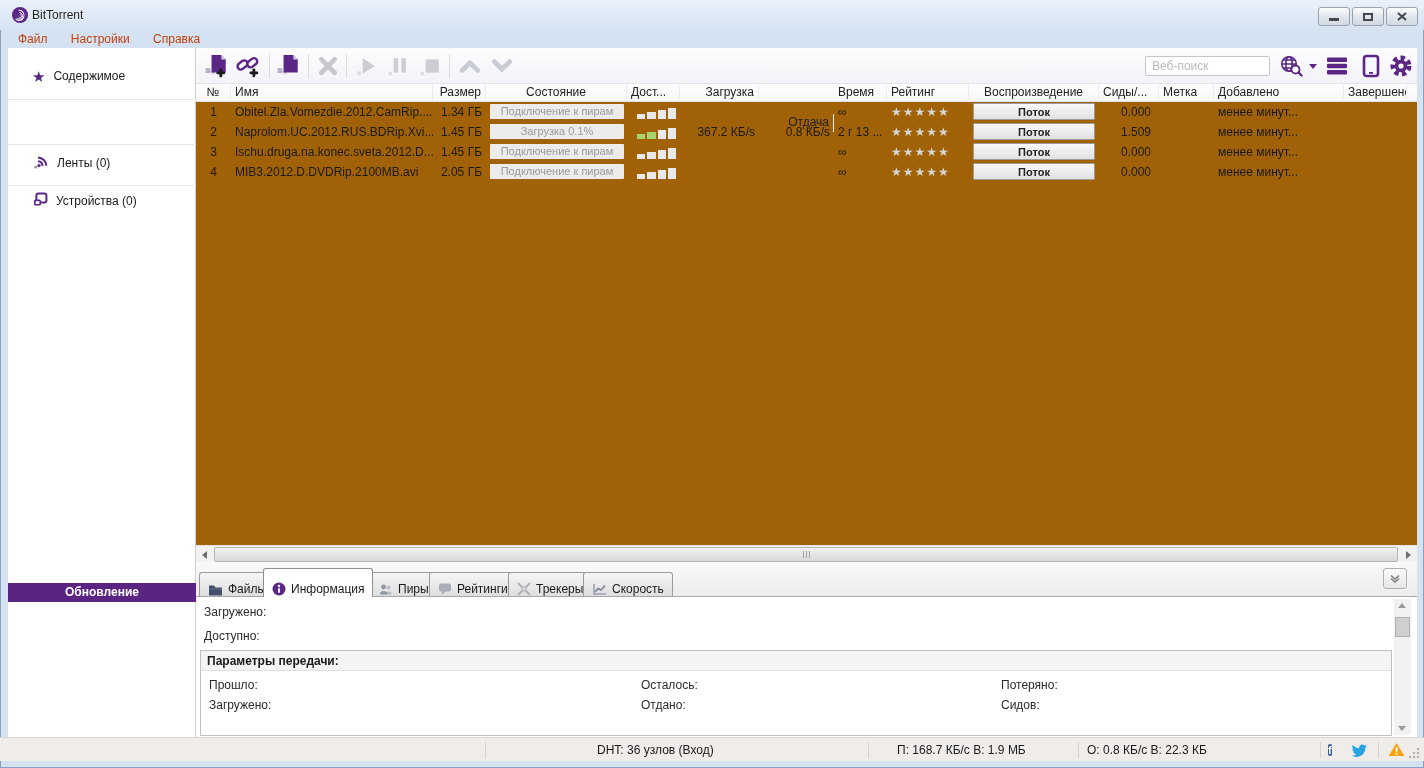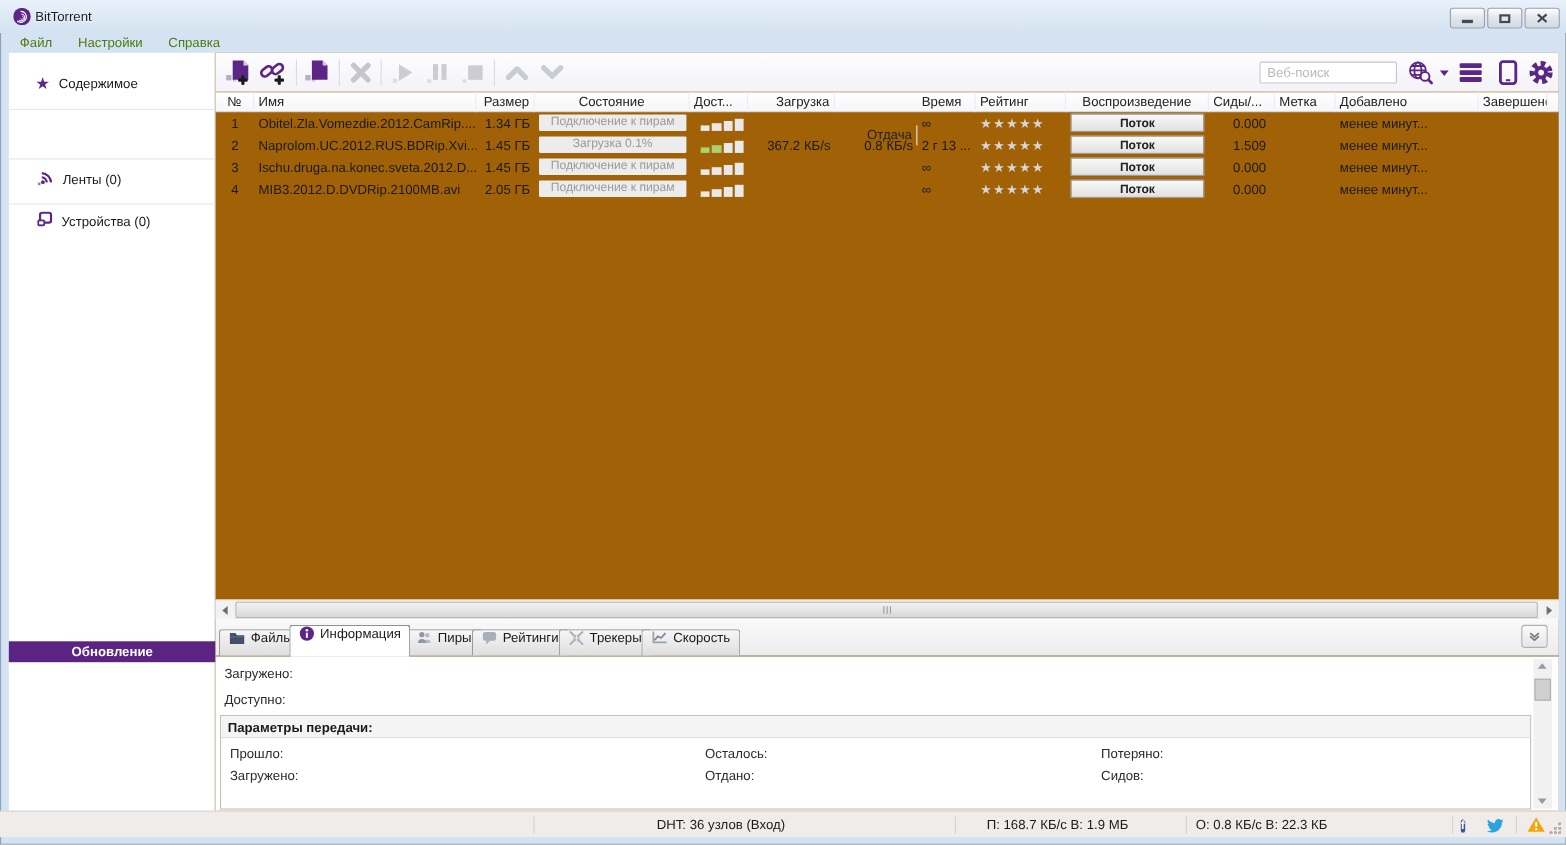--- a/index.html
+++ b/index.html
@@ -8,21 +8,21 @@
   .abs { position:absolute; }
   #window { position:relative; width:1424px; height:768px; background:#d5e2f1; outline:1px solid #8ba0bc; outline-offset:-1px; }
 
   
   #titlebar { left:0; top:0; width:1424px; height:30px; background:linear-gradient(#e9f1fb,#d5e2f1); }
   #title-text { left:32px; top:8px; color:#1c1c1c; text-shadow:0 1px 0 rgba(255,255,255,.8); }
   .winbtn { top:7px; width:32px; height:19px; border:1px solid #98a2b0; border-radius:3px;
             background:linear-gradient(#fdfdfe,#e3e8ee 45%,#d2d9e2); display:flex; align-items:center; justify-content:center; }
   
   #menubar { left:8px; top:30px; width:1408px; height:18px; }
-  .menu-item { display:inline-block; padding:2px 10px; color:#4d7c0f; }
+  .menu-item { display:inline-block; padding:2px 10px; color:#c2410c; }
 
   
   #sidebar { left:8px; top:48px; width:188px; height:689px; background:#fff; border-right:1px solid #cfcfcf; }
   .side-sep { position:absolute; left:0; width:188px; height:1px; background:#e7e7e7; }
   .side-item { position:absolute; left:0; width:188px; height:24px; display:flex; align-items:center; }
   .side-item .lbl { margin-left:8px; }
   #side-sel { position:absolute; left:5px; top:58px; width:178px; height:25px; border:1px solid #c6c6c6; border-radius:3px;
               background:linear-gradient(#f8f8f8,#e4e4e4); }
   .tri-right { width:0; height:0; border-top:4px solid transparent; border-bottom:4px solid transparent; border-left:5px solid #9a9a9a; }
   #update-banner { position:absolute; left:0; top:535px; width:188px; height:19px; background:#5b2382; color:#fff;
@@ -65,21 +65,21 @@
             background:linear-gradient(#f2f2f2,#d8d8d8); display:flex; align-items:center; justify-content:center; }
   .grip-v { width:1px; height:7px; background:#9f9f9f; margin:0 1px; display:inline-block; }
   .tri { width:0; height:0; }
   .tri.left  { border-top:4px solid transparent; border-bottom:4px solid transparent; border-right:5px solid #6e6e6e; }
   .tri.right { border-top:4px solid transparent; border-bottom:4px solid transparent; border-left:5px solid #6e6e6e; }
   .tri.up    { border-left:4px solid transparent; border-right:4px solid transparent; border-bottom:5px solid #9a9a9a; }
   .tri.down  { border-left:4px solid transparent; border-right:4px solid transparent; border-top:5px solid #9a9a9a; }
 
   
   #tabstrip { left:0; top:514px; width:1221px; height:35px; background:linear-gradient(#fafafa,#ececec); border-bottom:1px solid #a7a7a7; }
-  .tab { position:absolute; bottom:0; height:24px; display:flex; align-items:flex-start; gap:5px; padding:0 8px;
+  .tab { position:absolute; bottom:0; height:24px; display:flex; align-items:flex-end; gap:5px; padding:0 8px;
          border:1px solid #9b9b9b; border-bottom:none; border-radius:3px 3px 0 0; background:linear-gradient(#f6f6f6,#dedede); }
   .tab.active { height:29px; background:#fff; border-color:#8f8f8f; z-index:3; bottom:-1px; padding-bottom:1px; }
   #collapse-btn { position:absolute; right:10px; top:6px; width:24px; height:21px; border:1px solid #b0b0b0; border-radius:3px;
                   background:linear-gradient(#fbfbfb,#e6e6e6); display:flex; align-items:center; justify-content:center; }
 
   
   #details { left:0; top:549px; width:1221px; height:140px; background:#fff; overflow:hidden; }
   .dlabel { color:#2a2a2a; }
   #transfer-box { position:absolute; left:4px; top:53px; width:1192px; height:86px; border:1px solid #c0c0c0; background:#fff; }
   #transfer-head { height:20px; line-height:20px; background:#f4f4f4; border-bottom:1px solid #e0e0e0; font-weight:bold; padding-left:6px; }

